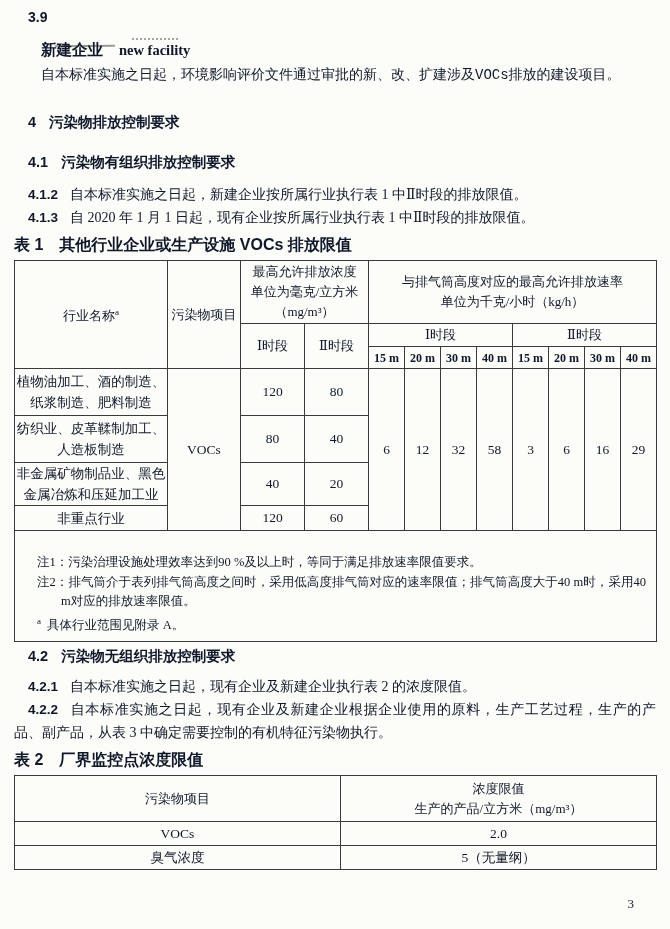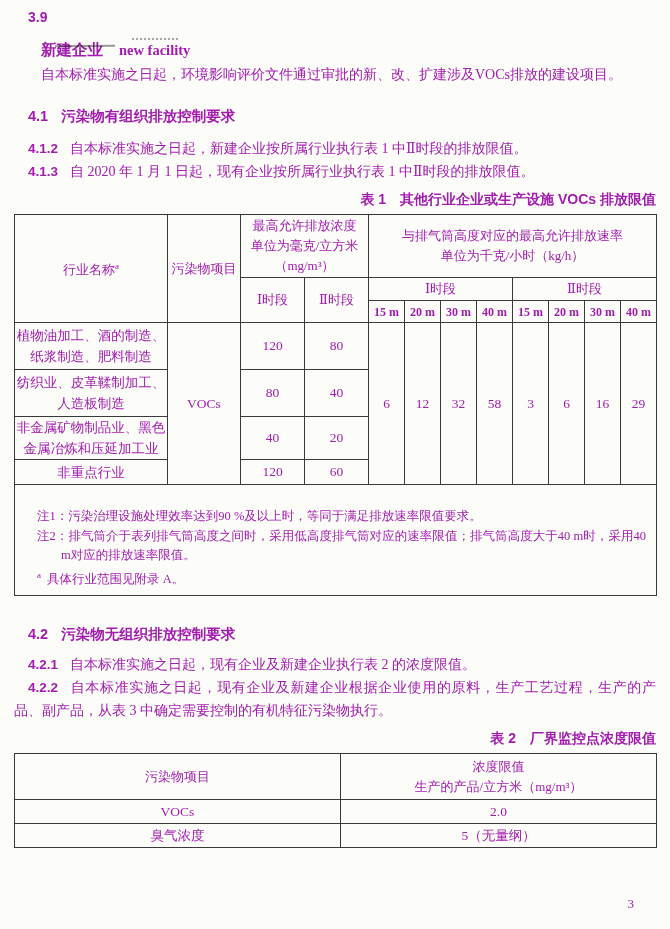--- a/index.html
+++ b/index.html
@@ -2,39 +2,39 @@
 <html><head>
 <meta charset="utf-8">
 <style>
   html,body{margin:0;padding:0;}
   .page{
     position:relative;
     width:670px;height:929px;
     box-sizing:border-box;
     padding:8px 14px 0 14px;
     background:#fcfcf9;
-    color:#a21caf;
+    color:#0f172a;
     font-family:"Liberation Serif","DejaVu Serif",serif;
     overflow:hidden;
   }
   .sans{font-family:"Liberation Sans","DejaVu Sans",sans-serif;}
 
   
   .sec-num{margin:0 0 0 14px;font-weight:bold;font-size:14px;line-height:18px;}
   .term{margin:14px 0 0 27px;line-height:20px;}
   .term .zh{font-weight:bold;font-size:15.5px;margin-top:43px;}
   .term .en{font-weight:bold;font-size:14.5px;margin-left:16px;}
-  .definition{margin:4px 0 0 27px;font-size:14px;line-height:22px;}
+  .definition{margin:4px 0 0 27px;font-size:14px;line-height:22px;font-family:Liberation Mono, monospace;}
   h2.hd{margin:26px 0 0 14px;font-size:14.5px;font-weight:bold;line-height:20px;}
   h2.hd .cnum{margin-right:13px;}
   h2.hd2{margin-top:20px;}
   .clause-block{margin-top:11px;}
   p.clause{margin:0;font-size:14px;line-height:23px;text-indent:14px;text-align:justify;}
   p.clause .cnum{font-weight:bold;font-family:"Liberation Sans","DejaVu Sans",sans-serif;margin-right:12px;font-size:13.5px;}
-  .tbl-title{margin:7px 0 6px 0;text-align:right;font-weight:bold;font-size:14px;line-height:18px;}
+  .tbl-title{margin:7px 0 6px 0;text-align:left;font-weight:bold;font-size:16px;line-height:18px;}
 
   
   .artifact-strike{position:absolute;top:45px;left:55px;width:60px;height:0;
     border-top:2px solid rgba(30,30,30,.45);transform:rotate(-0.6deg);}
   .artifact-dots{position:absolute;top:38px;left:132px;width:46px;height:0;
     border-top:2px dotted rgba(30,30,30,.38);}
 
   
   table{border-collapse:collapse;table-layout:fixed;width:642px;}
   td{border:1px solid #3a3a3a;text-align:center;vertical-align:middle;
@@ -67,20 +67,23 @@
   <p class="sec-num sans">3.9</p>
 
   <p class="term">
     <b class="zh sans">新建企业</b><b class="en">new facility</b>
   </p>
   <div class="artifact-strike"></div>
   <div class="artifact-dots"></div>
 
   <p class="definition">自本标准实施之日起，环境影响评价文件通过审批的新、改、扩建涉及VOCs排放的建设项目。</p>
 
+  <h2 class="hd sans">
+    <span class="cnum">4</span><span>污染物排放控制要求</span>
+  </h2>
 
   <h2 class="hd hd2 sans">
     <span class="cnum">4.1</span><span>污染物有组织排放控制要求</span>
   </h2>
 
   <div class="clause-block">
     <p class="clause">
       <span class="cnum">4.1.2</span><span>自本标准实施之日起，新建企业按所属行业执行表 1 中Ⅱ时段的排放限值。</span>
     </p>
     <p class="clause">
@@ -166,21 +169,21 @@
     <tr>
       <td colspan="12" class="notes">
         <div class="note">注1：污染治理设施处理效率达到90 %及以上时，等同于满足排放速率限值要求。</div>
         <div class="note">注2：排气筒介于表列排气筒高度之间时，采用低高度排气筒对应的速率限值；排气筒高度大于40 m时，采用40 m对应的排放速率限值。</div>
         <div class="note"><sup>a</sup><span>具体行业范围见附录 A。</span></div>
       </td>
     </tr>
   </tbody>
     </table>
 
-  <h2 class="hd hd2 sans" style="margin-top:28px;">
+  <h2 class="hd hd2 sans" style="margin-top:4px;">
     <span class="cnum">4.2</span><span>污染物无组织排放控制要求</span>
   </h2>
 
   <div class="clause-block" style="margin-top:9px;">
     <p class="clause">
       <span class="cnum">4.2.1</span><span>自本标准实施之日起，现有企业及新建企业执行表 2 的浓度限值。</span>
     </p>
     <p class="clause">
       <span class="cnum">4.2.2</span><span>自本标准实施之日起，现有企业及新建企业根据企业使用的原料，生产工艺过程，生产的产品、副产品，从表 3 中确定需要控制的有机特征污染物执行。</span>
     </p>

